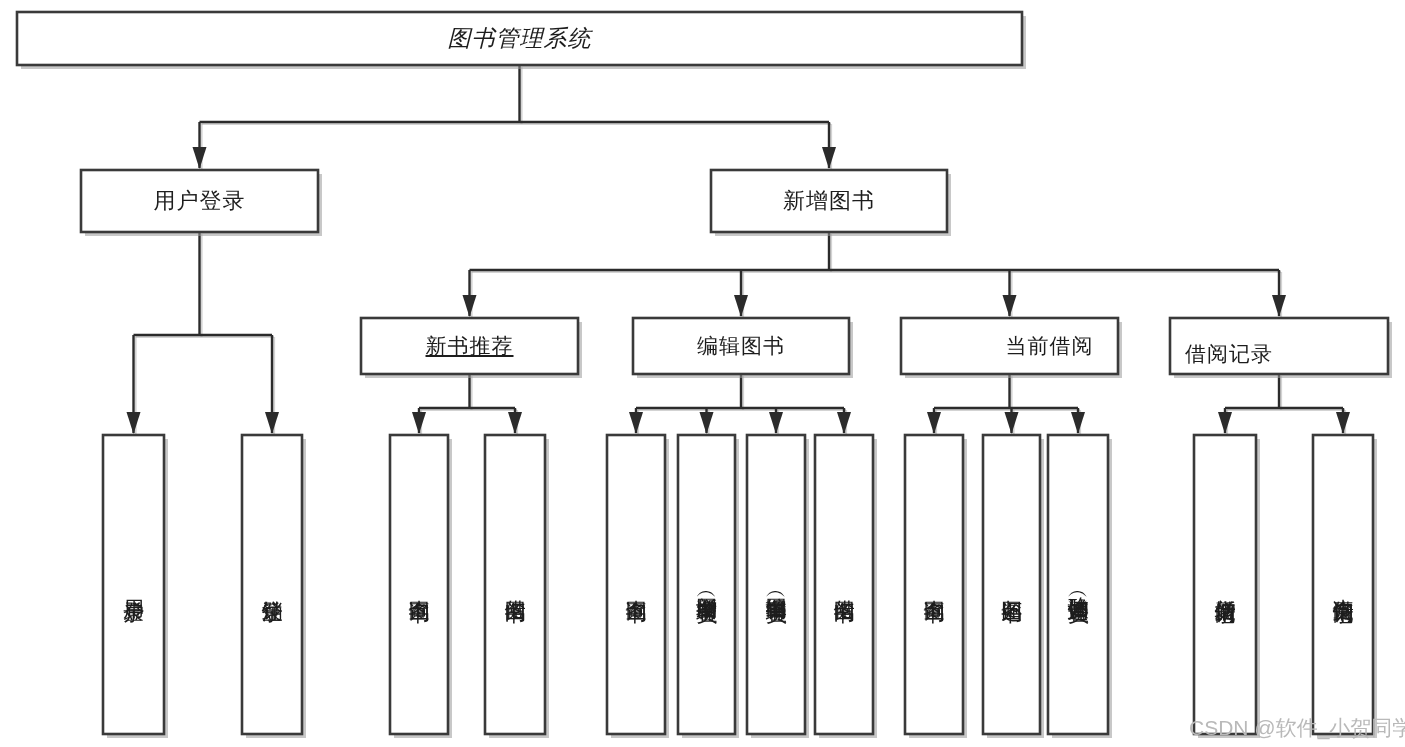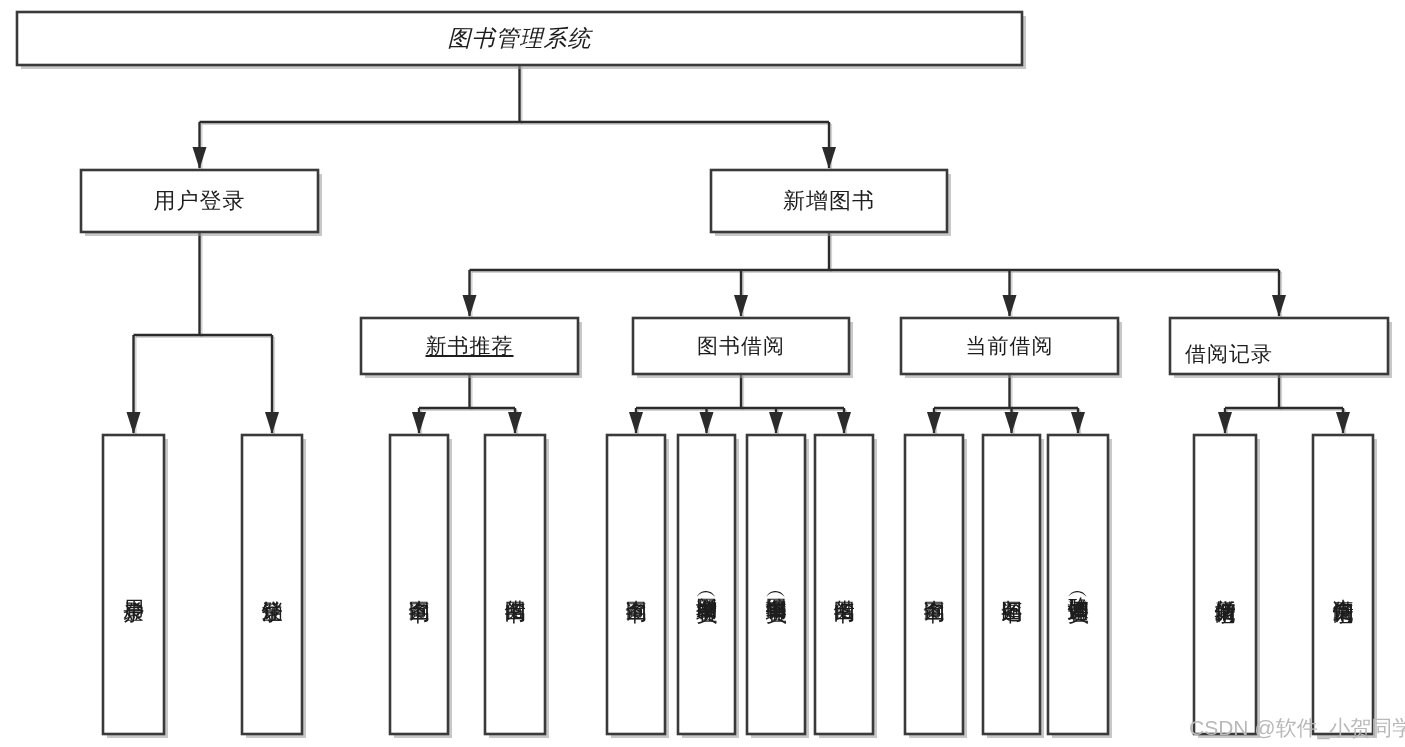--- a/index.html
+++ b/index.html
@@ -227,22 +227,22 @@
         <rect x="1317" y="439" width="60" height="299" class="node-shadow"></rect>
         <rect x="1313" y="435" width="60" height="299" class="node-box"></rect>
       </g>
     </svg>
 
   <div id="label-layer">
       <div class="h-label title-label" style="left: 17px; top: 12px; width: 1005px; height: 53px;">图书管理系统</div>
       <div class="h-label lvl2-label" style="left: 81px; top: 170px; width: 237px; height: 62px;">用户登录</div>
       <div class="h-label lvl2-label" style="left: 711px; top: 170px; width: 236px; height: 62px;">新增图书</div>
       <div class="h-label lvl3-label" style="left: 361px; top: 318px; width: 217px; height: 56px; text-decoration: underline;">新书推荐</div>
-      <div class="h-label lvl3-label" style="left: 633px; top: 318px; width: 216px; height: 56px;">图书借阅</div>
-      <div class="h-label lvl3-label" style="left: 901px; top: 318px; width: 217px; height: 56px;">当前借阅</div>
+      <div class="h-label lvl3-label" style="left: 633px; top: 318px; width: 216px; height: 56px;">编辑图书</div>
+      <div class="h-label lvl3-label" style="left: 901px; top: 318px; width: 217px; height: 56px; padding-left: 40px;">当前借阅</div>
       <div class="h-label lvl3-label" style="left: 1120px; top: 318px; width: 218px; height: 72px;">借阅记录</div>
       <div class="vertical-label" style="left: 103px; top: 435px; width: 61px; height: 299px;">用户登录</div>
       <div class="vertical-label" style="left: 242px; top: 435px; width: 60px; height: 299px;">注销登录</div>
       <div class="vertical-label" style="left: 390px; top: 435px; width: 58px; height: 299px;">查询图书</div>
       <div class="vertical-label" style="left: 485px; top: 435px; width: 60px; height: 299px;">借阅图书</div>
       <div class="vertical-label" style="left: 607px; top: 435px; width: 58px; height: 299px;">查询图书</div>
       <div class="vertical-label" style="left: 678px; top: 435px; width: 57px; height: 299px;">新增图书（管理员）</div>
       <div class="vertical-label" style="left: 747px; top: 435px; width: 58px; height: 299px;">编辑图书（管理员）</div>
       <div class="vertical-label" style="left: 815px; top: 435px; width: 58px; height: 299px;">借阅图书</div>
       <div class="vertical-label" style="left: 905px; top: 435px; width: 58px; height: 299px;">查询图书</div>

